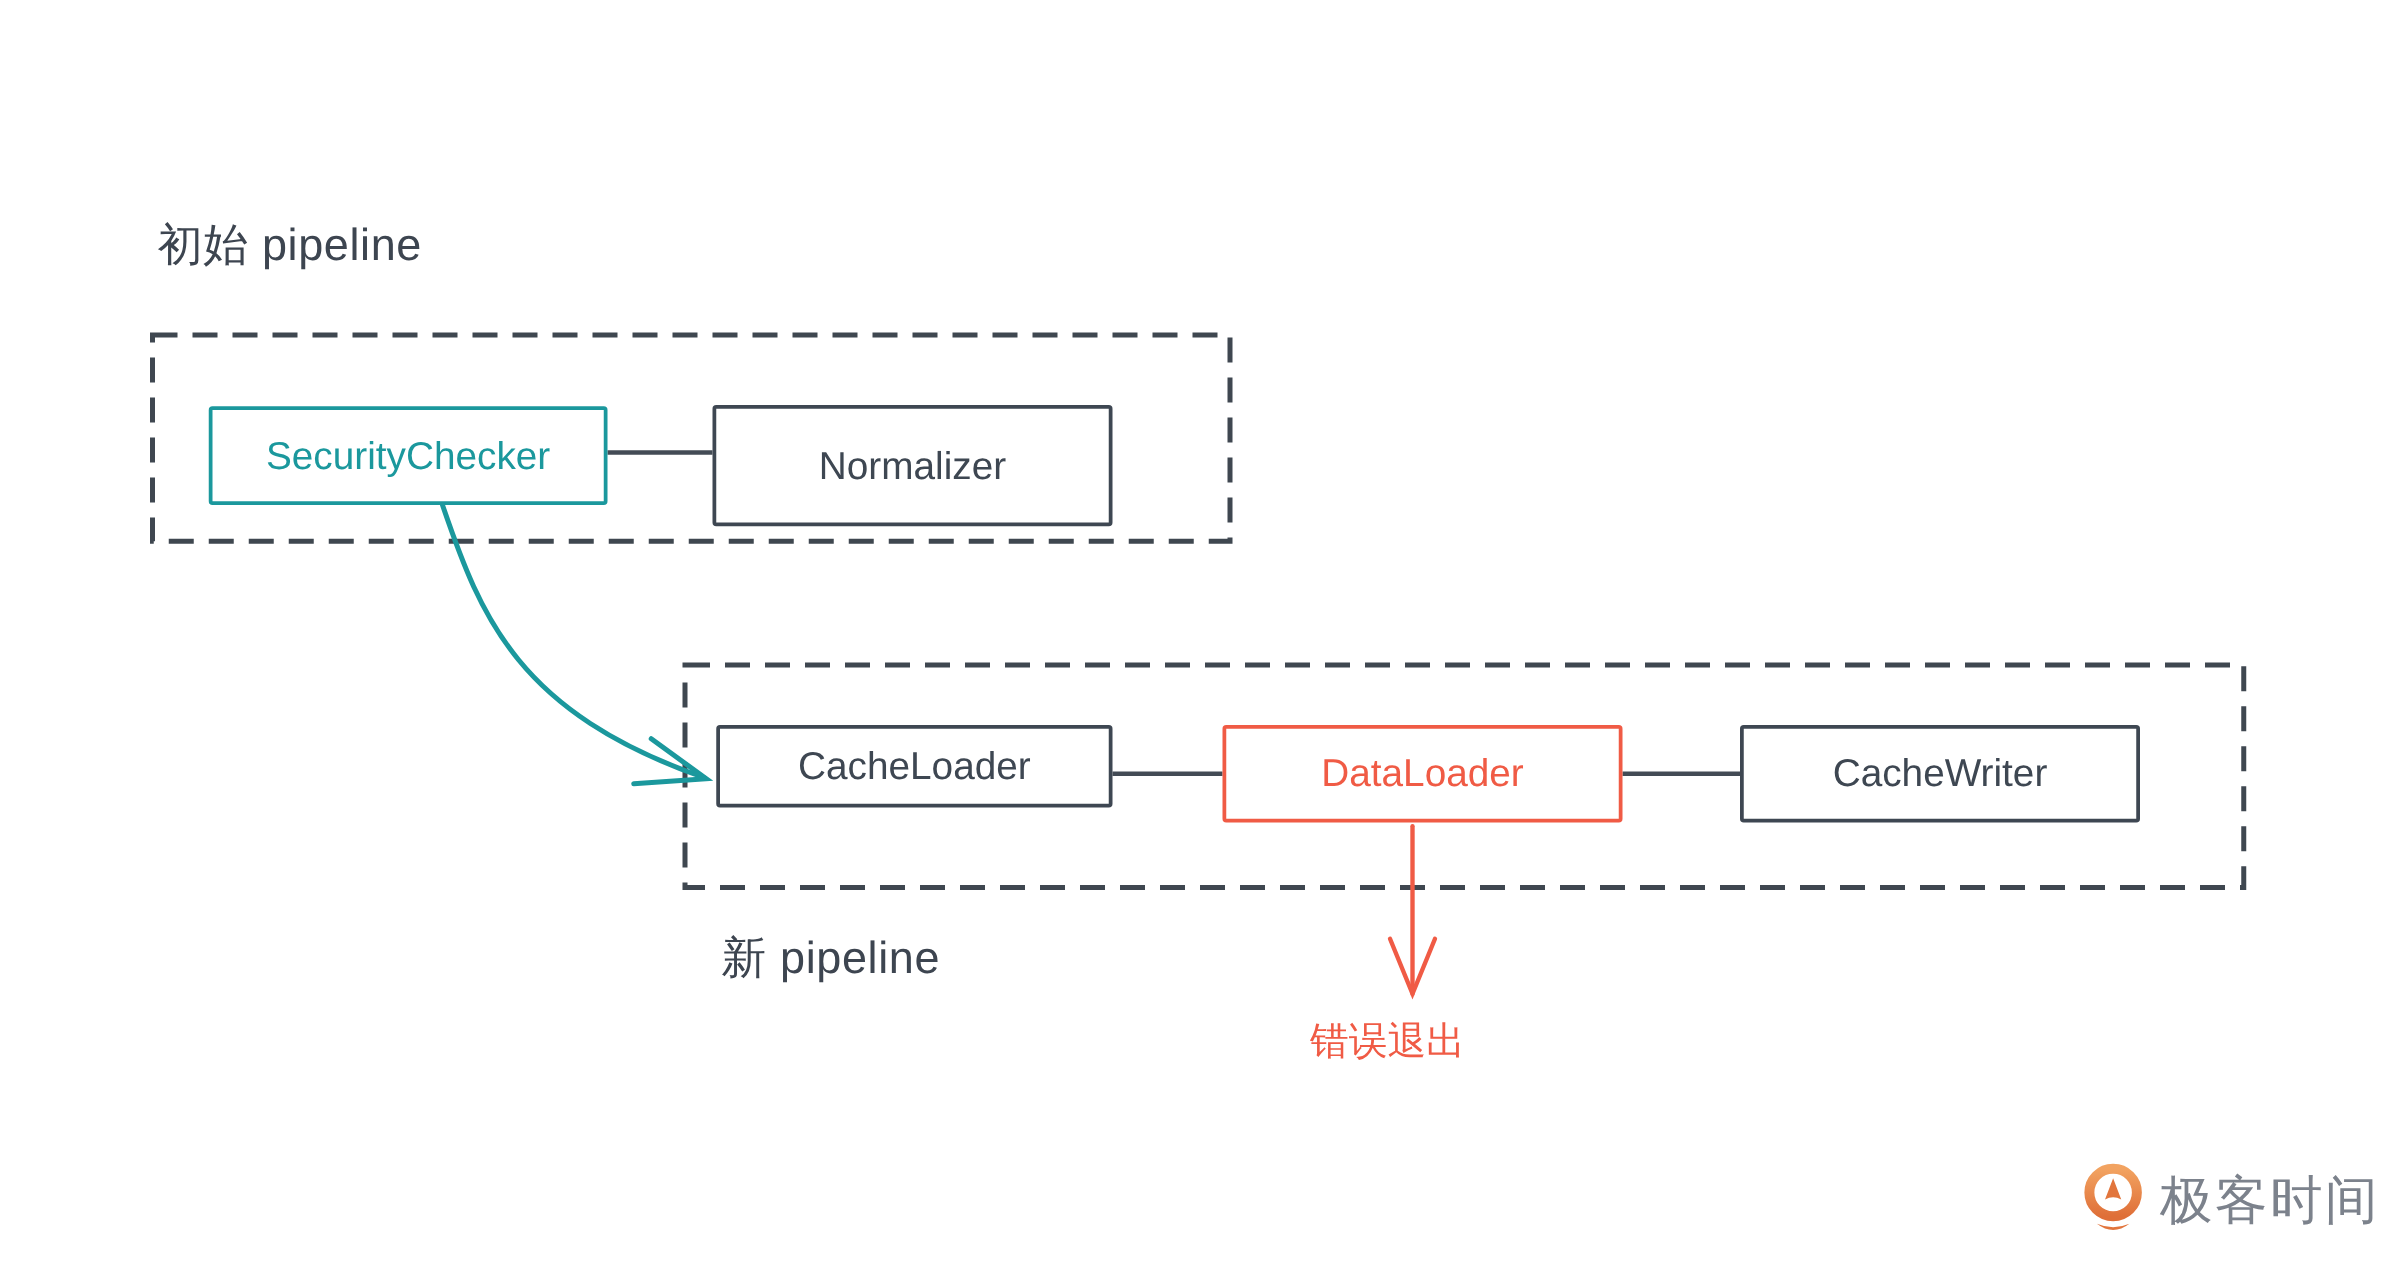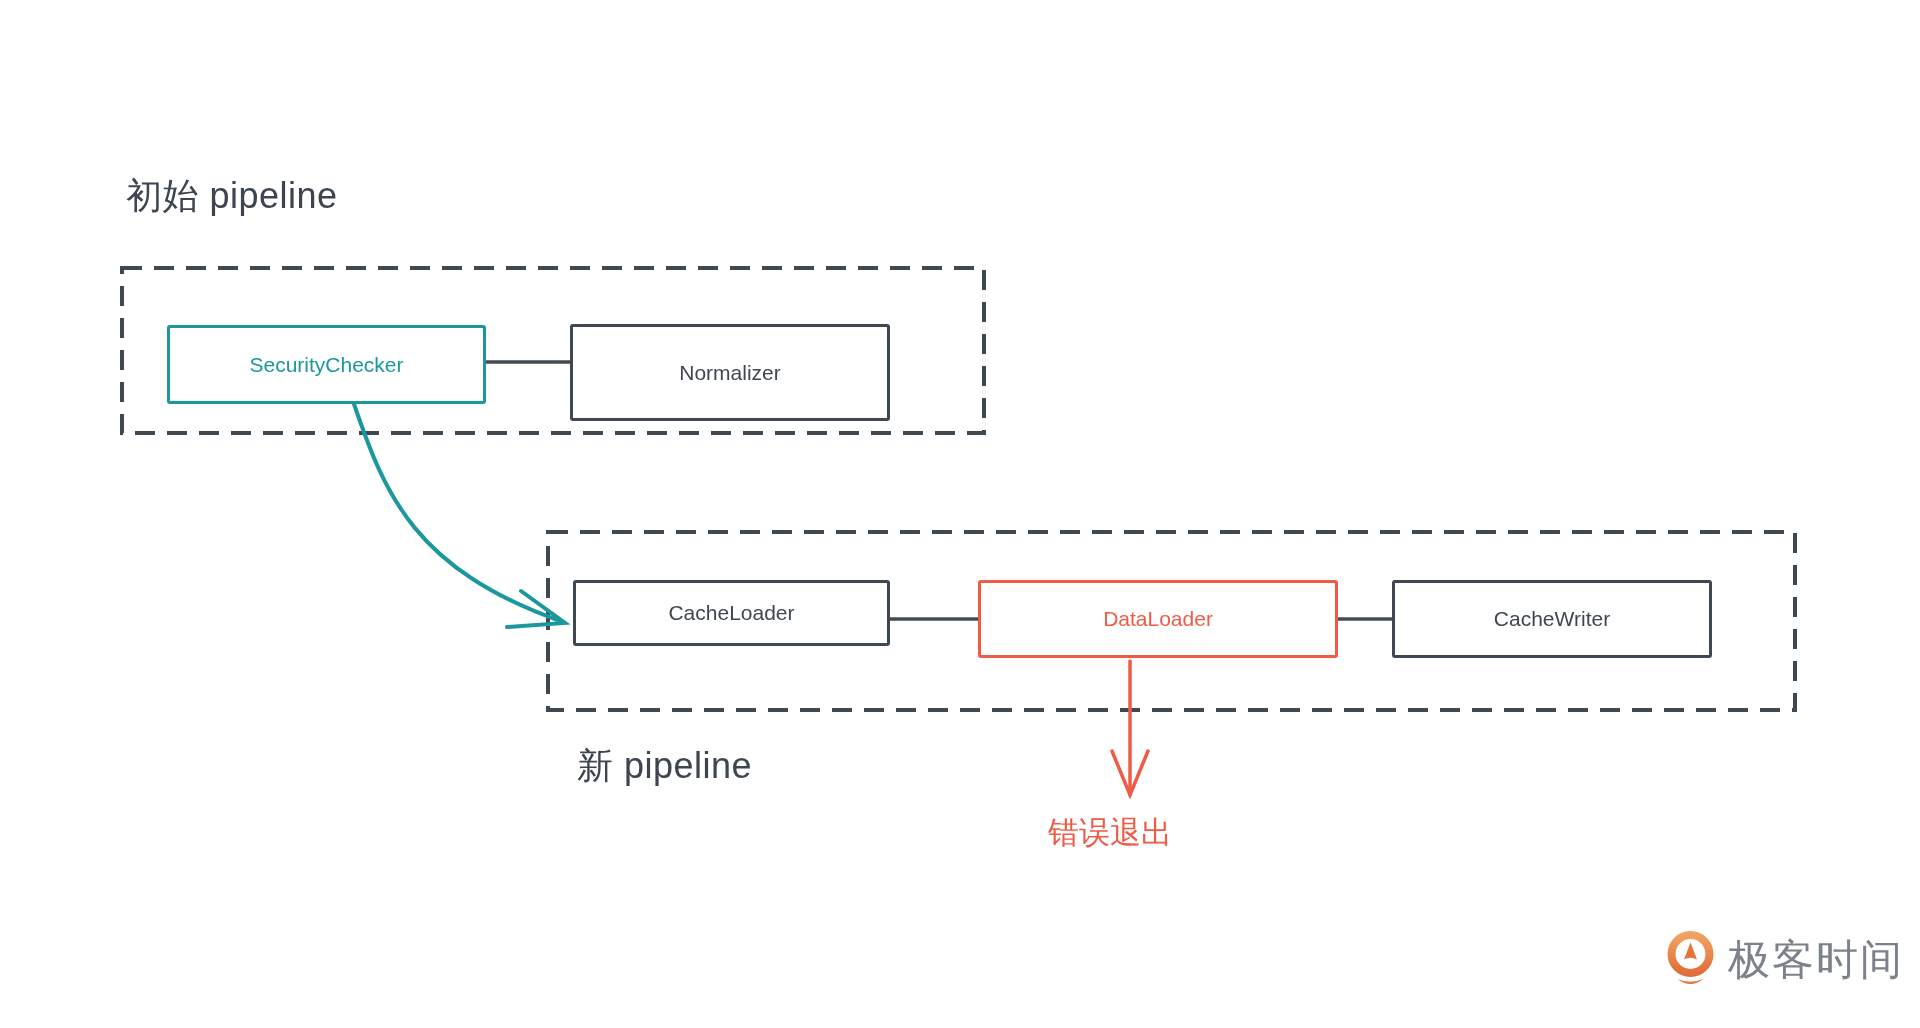--- a/index.html
+++ b/index.html
@@ -29,21 +29,21 @@
   }
   .node {
     position: absolute;
     box-sizing: border-box;
     background: #ffffff;
     border: 3px solid #3e4752;
     border-radius: 3px;
     display: flex;
     align-items: center;
     justify-content: center;
-    font-size: 21px;
+    font-size: 31px;
     color: #3e4752;
     white-space: nowrap;
   }
   .node.teal   { border-color: #1b989d; color: #1b989d; }
   .node.coral  { border-color: #f05b45; color: #f05b45; }
   .annotation-coral {
     position: absolute;
     font-size: 31px;
     color: #f05b45;
     white-space: nowrap;
@@ -91,21 +91,21 @@
     </g>
   </svg>
 
   <div class="pipeline-title" style="left:126px; top:172px;">初始 pipeline</div>
   <div class="pipeline-title" style="left:577px; top:742px;text-align:right;">新 pipeline</div>
 
   <div class="node teal" style="left:167px; top:325px; width:319px; height:79px;">SecurityChecker</div>
   <div class="node" style="left:570px; top:324px; width:320px; height:97px;">Normalizer</div>
 
   <div class="node" style="left:573px; top:580px; width:317px; height:66px;text-align:center;">CacheLoader</div>
-  <div class="node coral" style="left:978px; top:580px; width:360px; height:78px;text-align:right;">DataLoader</div>
+  <div class="node coral" style="left:978px; top:580px; width:320px; height:78px;text-align:right;">DataLoader</div>
   <div class="node" style="left:1392px; top:580px; width:320px; height:78px;">CacheWriter</div>
 
   <div class="annotation-coral" style="left:1048px; top:812px;">错误退出</div>
 
   <div id="brand">
     <svg width="48" height="60" viewBox="0 0 48 60" xmlns="http://www.w3.org/2000/svg">
       <defs>
         <linearGradient id="gkgrad" x1="0" y1="0" x2="0" y2="1">
           <stop offset="0" stop-color="#f2a361"></stop>
           <stop offset="1" stop-color="#df6f38"></stop>

